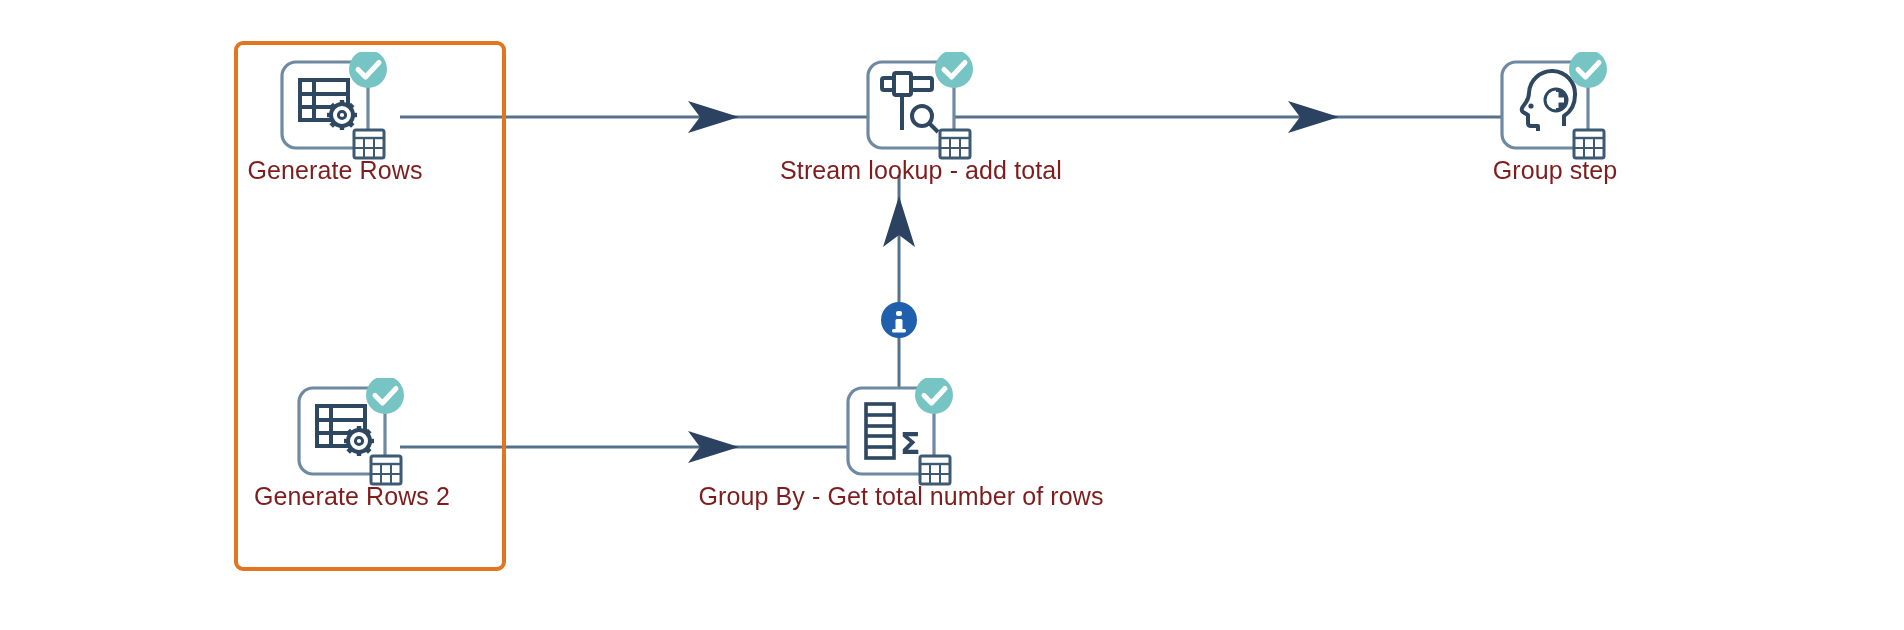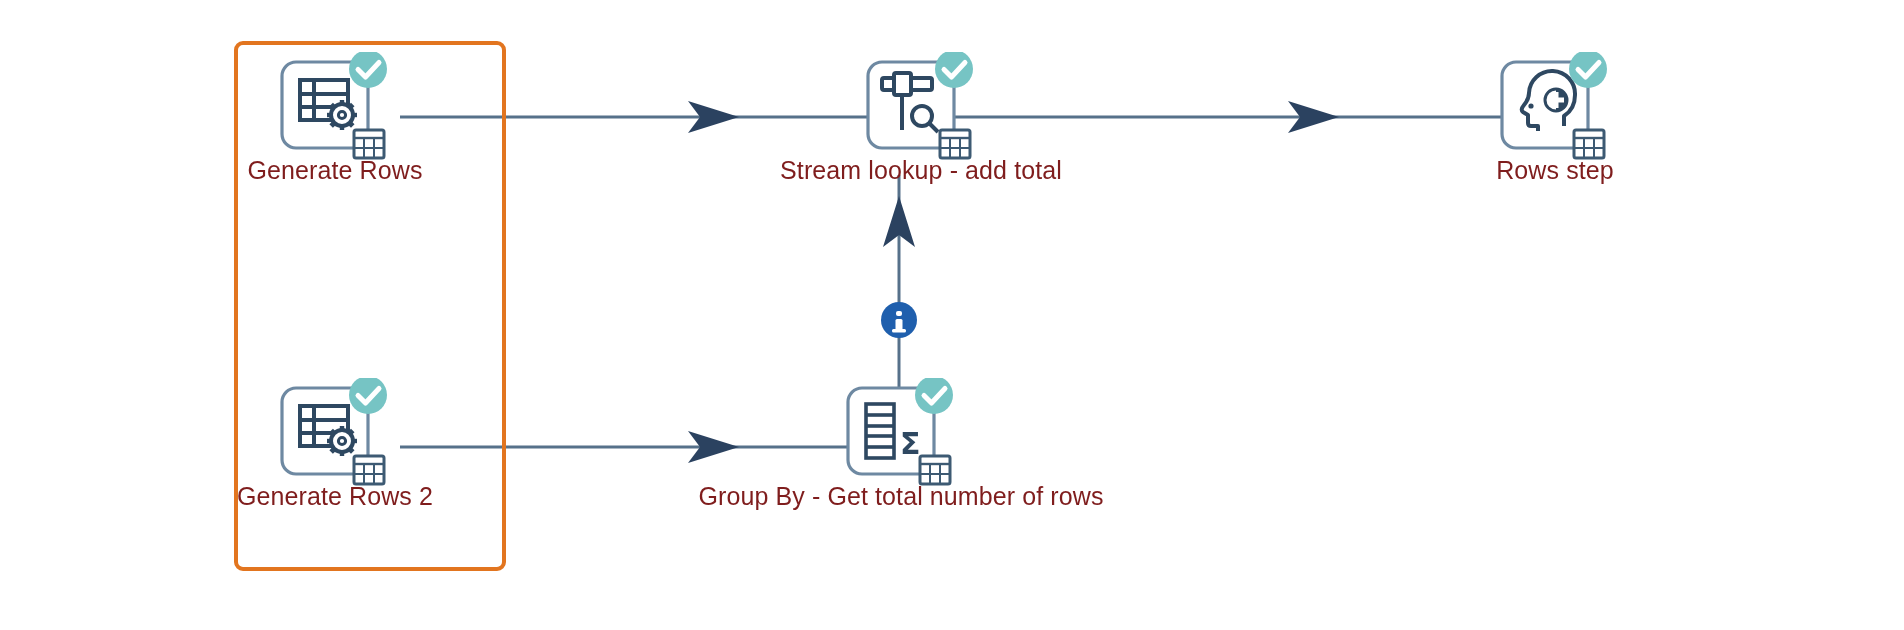--- a/index.html
+++ b/index.html
@@ -190,24 +190,24 @@
         <line x1="84" y1="86" x2="114" y2="86" stroke="#3d5a73" stroke-width="2.4"></line>
         <line x1="84" y1="96" x2="114" y2="96" stroke="#3d5a73" stroke-width="2"></line>
         <line x1="94" y1="86" x2="94" y2="106" stroke="#3d5a73" stroke-width="2"></line>
         <line x1="104" y1="86" x2="104" y2="106" stroke="#3d5a73" stroke-width="2"></line>
       </g>
       <g>
         <circle cx="98" cy="17" r="19" fill="#76c4c4"></circle>
         <path d="M88 17.5 L95.5 25 L109 10.5" fill="none" stroke="#ffffff" stroke-width="5" stroke-linecap="round" stroke-linejoin="round"></path>
       </g>
     </svg>
-    <div class="node-label">Rows step</div>
-  </div>
-
-  <div class="node" style="left:270px; top:378px;text-align:center;">
+    <div class="node-label">Group step</div>
+  </div>
+
+  <div class="node" style="left:287px; top:378px;text-align:center;">
     <svg width="130" height="130" viewBox="0 0 130 130" xmlns="http://www.w3.org/2000/svg">
       <rect x="12" y="10" width="86" height="86" rx="14" ry="14" fill="#ffffff" stroke="#6e89a2" stroke-width="3.2"></rect>
       <g fill="none" stroke="#2e4861" stroke-width="4">
         <path d="M30 28 H78 V68 H30 Z"></path>
         <line x1="30" y1="42" x2="78" y2="42"></line>
         <line x1="30" y1="55" x2="78" y2="55"></line>
         <line x1="44" y1="28" x2="44" y2="68"></line>
       </g>
       <g transform="translate(72,63)">
         <circle cx="0" cy="0" r="11" fill="#ffffff" stroke="#2e4861" stroke-width="4"></circle>

